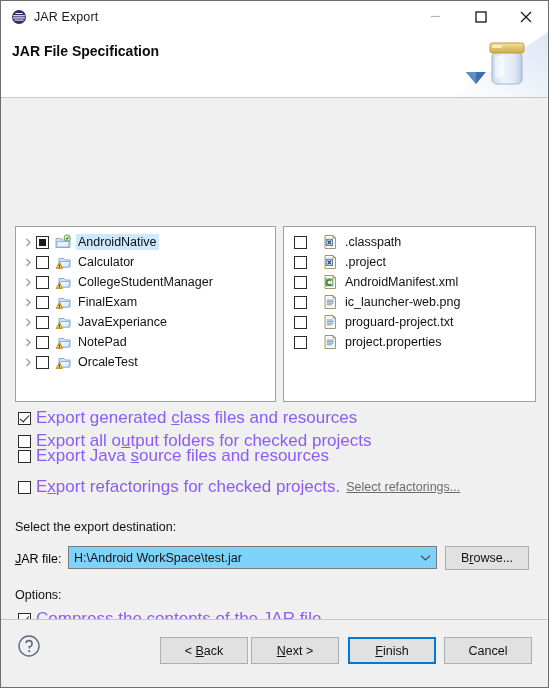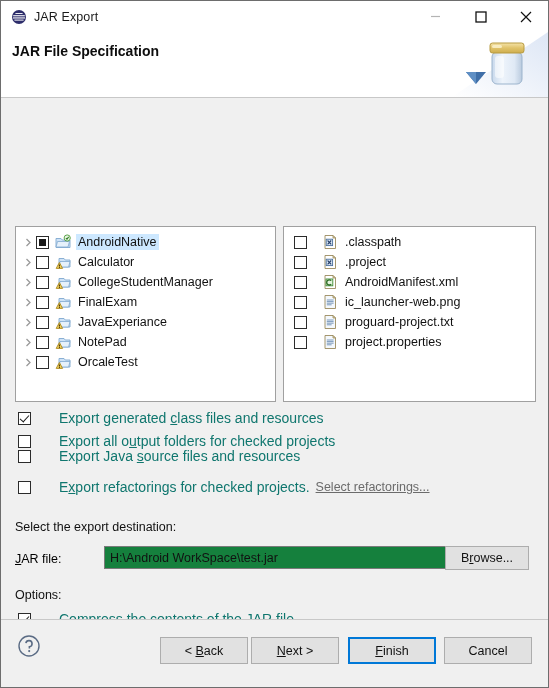--- a/index.html
+++ b/index.html
@@ -166,45 +166,44 @@
   }
   .opt-cb.checked::after {
     content: "";
     position: absolute;
     left: 3px; top: 0px;
     width: 4px; height: 8px;
     border: solid #1a1a1a;
     border-width: 0 1.6px 1.6px 0;
     transform: rotate(42deg);
   }
-  .opt-text { font-size: 14px; color: #0f766e; margin-left: 23px; }
+  .opt-text { font-size: 17px; color: #8b5cf6; }
   .mn { text-decoration: underline; }
   .link {
     color: #6b6b6b;
     text-decoration: underline;
     margin-left: 6px;
     font-size: 12.5px;
   }
 
   
   .jar-label {
     position: absolute;
     left: 14px; top: 454px;
     font-size: 12.5px;
   }
   .combo {
     position: absolute;
     left: 67px; top: 448px;
     width: 369px; height: 23px;
     box-sizing: border-box;
     border: 1px solid #7a7a7a;
-    background: #15803d;
+    background: #7dd3fc;
     display: flex;
     align-items: center;
-    margin-left: 36px;
   }
   .combo-value {
     flex: 1 1 auto;
     padding-left: 5px;
     font-size: 12.5px;
     color: #111;
     overflow: hidden;
     white-space: nowrap;
   }
   .combo-arrow {

